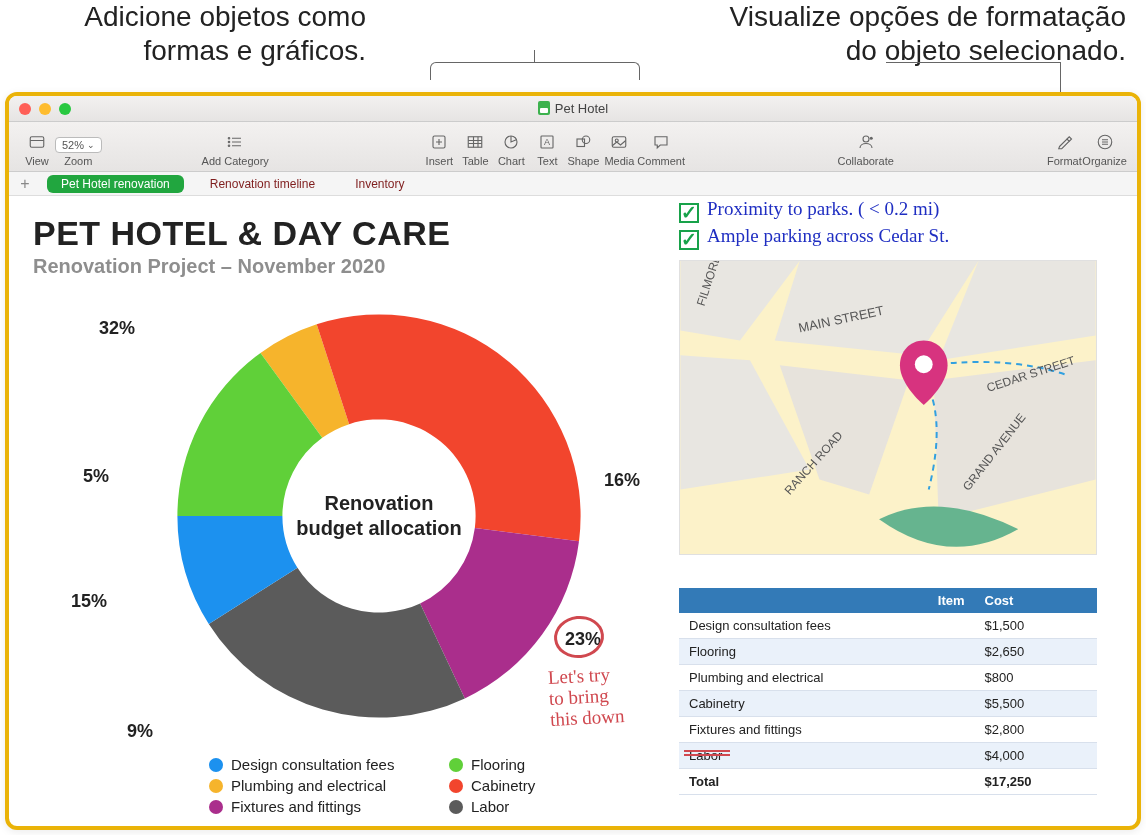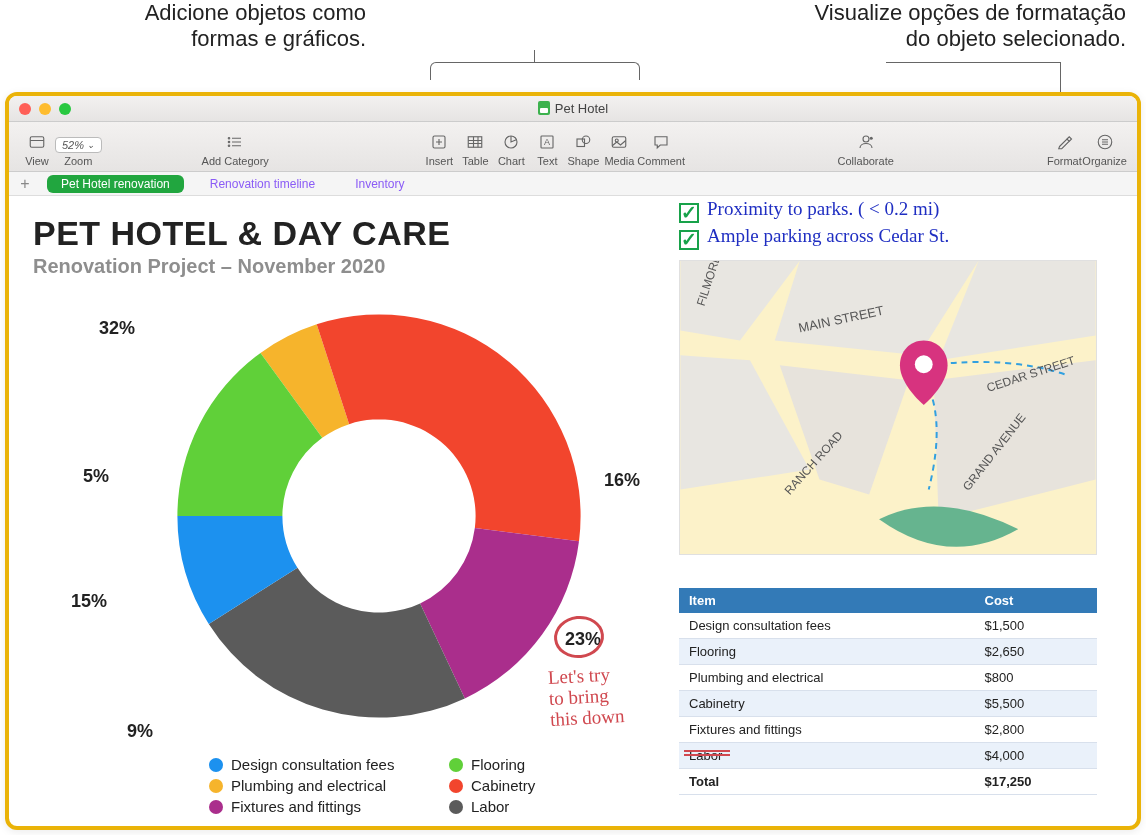--- a/index.html
+++ b/index.html
@@ -1,44 +1,44 @@
 <!DOCTYPE html>
 <html><head>
 <meta charset="utf-8">
 <style>
   *{box-sizing:border-box;margin:0;padding:0;}
   body{font-family:-apple-system,Helvetica,Arial,sans-serif;background:#fff;width:1146px;height:835px;position:relative;color:#222;}
   .callouts{position:absolute;top:0;left:0;right:0;height:96px;}
-  .callout{position:absolute;font-size:22px;line-height:1.2;text-align:right;}
+  .callout{position:absolute;font-size:28px;line-height:1.2;text-align:right;}
   .callout.left{right:780px;width:360px;}
   .callout.right{right:20px;width:400px;}
   .bracket{position:absolute;top:62px;left:430px;width:210px;height:18px;border:1px solid #666;border-bottom:none;border-radius:6px 6px 0 0;}
   .bracket-stem{position:absolute;top:50px;left:534px;width:0;height:12px;border-left:1px solid #666;}
   .format-line-h{position:absolute;top:62px;left:886px;width:174px;border-top:1px solid #666;}
   .format-line-v{position:absolute;top:62px;left:1060px;width:1px;height:50px;border-left:1px solid #666;}
 
   .window{position:absolute;top:92px;left:5px;width:1136px;height:738px;border:4px solid #eab308;border-radius:12px;box-shadow:0 2px 8px rgba(0,0,0,.08);background:#fff;overflow:hidden;}
   .titlebar{height:26px;background:linear-gradient(#f3f1f0,#e6e4e3);border-bottom:1px solid #ccc;position:relative;text-align:center;font-size:13px;line-height:26px;color:#444;}
   .traffic{position:absolute;left:10px;top:7px;display:flex;gap:8px;}
   .dot{width:12px;height:12px;border-radius:50%;}
   .r{background:#ff5f57;}.y{background:#febc2e;}.g{background:#28c840;}
   .doc-icon{display:inline-block;width:12px;height:14px;background:#3db24e;border-radius:2px;vertical-align:-2px;margin-right:5px;position:relative;}
   .doc-icon::after{content:"";position:absolute;bottom:2px;left:2px;right:2px;height:5px;background:#fff;border-radius:1px;}
 
   .toolbar{height:50px;background:linear-gradient(#f3f1f0,#e6e4e3);border-bottom:1px solid #ccc;display:flex;align-items:flex-end;padding:0 10px 4px;}
   .tool{display:flex;flex-direction:column;align-items:center;font-size:11px;color:#555;min-width:36px;}
   .tool .ic{width:22px;height:22px;display:flex;align-items:center;justify-content:center;color:#666;margin-bottom:2px;}
   .tool .ic svg{width:18px;height:18px;stroke:#666;fill:none;stroke-width:1.5;}
-  .zoom{border:1px solid #bbb;border-radius:4px;padding:1px 6px;background:#fff;font-size:11px;display:flex;align-items:center;gap:3px;margin-bottom:2px;font-style:italic;}
+  .zoom{border:1px solid #bbb;border-radius:4px;padding:1px 6px;background:#fff;font-size:11px;display:flex;align-items:center;gap:3px;margin-bottom:2px;}
   .chev{font-size:9px;}
   .spacer{flex:1;}
 
   .sheets{height:24px;background:#f5f5f5;border-bottom:1px solid #ddd;display:flex;align-items:center;padding-left:6px;font-size:12px;gap:12px;}
   .addsheet{width:20px;text-align:center;color:#888;font-size:16px;}
-  .sheet{padding:2px 14px;border-radius:6px;color:#8b5cf6;}
+  .sheet{padding:2px 14px;border-radius:6px;color:#7f1d1d;}
   .sheet.active{background:#21a63f;color:#fff;}
 
   .canvas{position:absolute;top:100px;left:0;right:0;bottom:0;padding:18px 24px;}
   .heading{font-size:34px;font-weight:800;letter-spacing:.5px;color:#222;}
   .subtitle{font-size:20px;color:#8e8e8e;font-weight:600;margin-top:2px;}
 
   .donut-wrap{position:absolute;left:50px;top:110px;width:580px;height:500px;}
   .donut{width:420px;height:420px;position:absolute;left:110px;top:0;}
   .donut-center{position:absolute;left:110px;top:0;width:420px;height:420px;display:flex;align-items:center;justify-content:center;text-align:center;font-size:20px;font-weight:700;line-height:1.25;}
   .dlabel{position:absolute;font-size:18px;font-weight:600;color:#222;}
@@ -47,21 +47,21 @@
   .legend-item{display:flex;align-items:center;gap:8px;}
   .sw{width:14px;height:14px;border-radius:50%;}
 
   .notes{position:absolute;left:670px;top:0;font-family:"Comic Sans MS",cursive;color:#1f2ec2;font-size:19px;line-height:1.35;}
   .check{display:inline-flex;width:20px;height:20px;border:2px solid #18a24a;align-items:center;justify-content:center;color:#18a24a;font-weight:bold;margin-right:8px;vertical-align:-4px;}
 
   .map{position:absolute;left:670px;top:64px;width:418px;height:295px;border:1px solid #e0e0e0;background:#fcf2c9;}
   .map svg{width:100%;height:100%;}
 
   .table{position:absolute;left:670px;top:392px;width:418px;border-collapse:collapse;font-size:13px;}
-  .table th{background:#337ab7;color:#fff;text-align:left;padding:5px 10px;font-weight:600;}
+  .table th{background:#337ab7;color:#fff;text-align:right;padding:5px 10px;font-weight:600;}
   .table td{padding:5px 10px;border-bottom:1px solid #d8e0ec;}
   .table tr.alt td{background:#eaf1fa;}
   .table td.num{text-align:left;}
   .table tr.total td{font-weight:700;}
 
   .circle-note{position:absolute;left:545px;top:420px;width:50px;height:42px;border:3px solid #d0484f;border-radius:50%;transform:rotate(-6deg);}
   .handwrite{position:absolute;left:540px;top:470px;font-family:"Comic Sans MS",cursive;color:#d0484f;font-size:19px;line-height:1.1;transform:rotate(-3deg);}
   .underline-red{position:absolute;left:675px;top:554px;width:46px;height:6px;}
   .underline-red::before,.underline-red::after{content:"";position:absolute;left:0;right:0;border-top:2px solid #d0484f;}
   .underline-red::after{top:4px;}
@@ -238,20 +238,23 @@
 
     <div class="donut-wrap">
       <svg class="donut" id="donut-svg" viewBox="0 0 100 100">
           <path d="M21.786307889961293 11.167184270002522 A48 48 0 0 1 35.16718427000253 4.349287217832625 L42.89260912937621 28.125700125211466 A23 23 0 0 0 36.480939197273116 31.392609129376208 Z" fill="#f6b42c"></path>
           <path d="M35.16718427000253 4.349287217832625 A48 48 0 0 1 97.62150566309494 56.015995211086604 L72.81863813023298 52.882664371979 A23 23 0 0 0 42.89260912937621 28.125700125211466 Z" fill="#f2452d"></path>
           <path d="M97.62150566309494 56.015995211086604 A48 48 0 0 1 70.43740599512347 93.43169851836893 L59.792923705996664 70.81102220671845 A23 23 0 0 0 72.81863813023298 52.882664371979 Z" fill="#aa2e8c"></path>
           <path d="M70.43740599512347 93.43169851836893 A48 48 0 0 1 9.472259575903266 75.71968615899182 L30.580457713453647 62.324016284516915 A23 23 0 0 0 59.792923705996664 70.81102220671845 Z" fill="#5b5b5b"></path>
           <path d="M9.472259575903266 75.71968615899182 A48 48 0 0 1 2 49.999999999999964 L27 49.999999999999986 A23 23 0 0 0 30.580457713453647 62.324016284516915 Z" fill="#1c91ef"></path>
           <path d="M2 49.999999999999964 A48 48 0 0 1 21.786307889961314 11.167184270002501 L36.48093919727313 31.392609129376197 A23 23 0 0 0 27 49.999999999999986 Z" fill="#60d039"></path>
         </svg>
+      <div class="donut-center">
+          <div style="max-width:180px">Renovation budget allocation</div>
+        </div>
       <div class="dlabel" style="left:40px;top:12px">32%</div>
       <div class="dlabel" style="left:545px;top:164px">16%</div>
       <div class="dlabel" style="left:506px;top:323px">23%</div>
       <div class="dlabel" style="left:68px;top:415px">9%</div>
       <div class="dlabel" style="left:12px;top:285px">15%</div>
       <div class="dlabel" style="left:24px;top:160px">5%</div>
 
       <div class="legend" id="legend">
           <div class="legend-item">
             <span class="sw" style="background:#1c91ef"></span>

